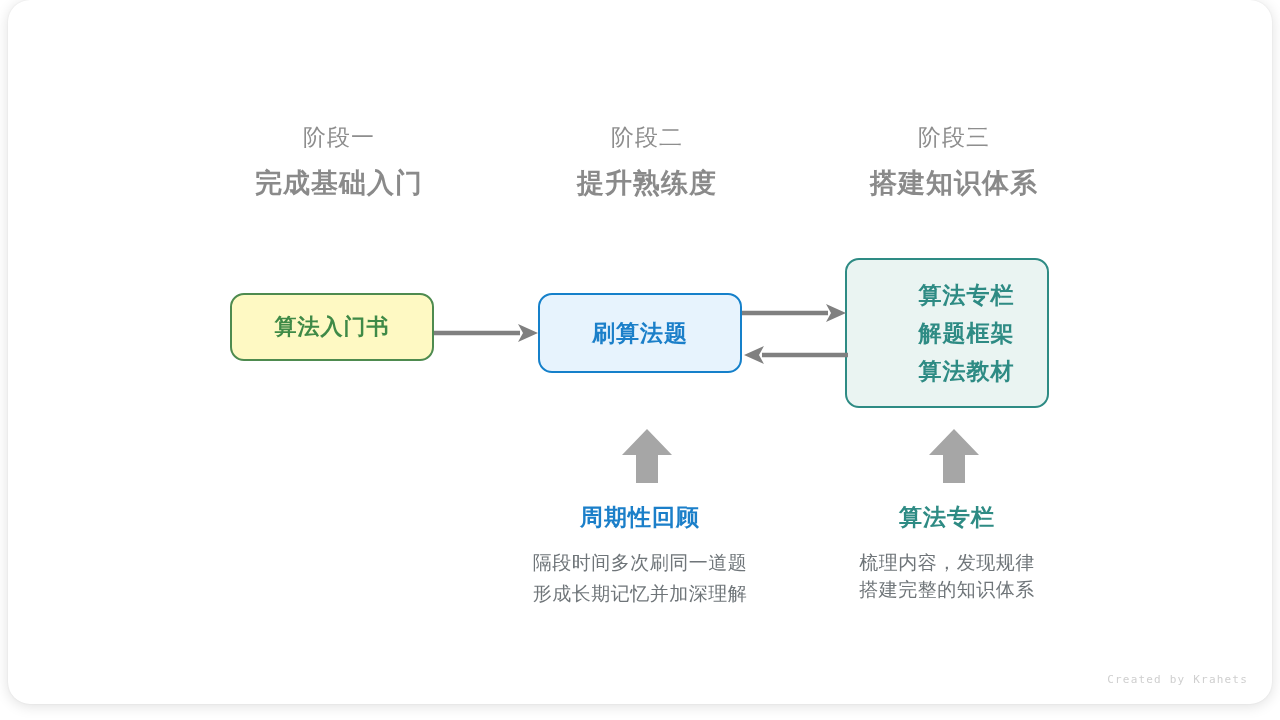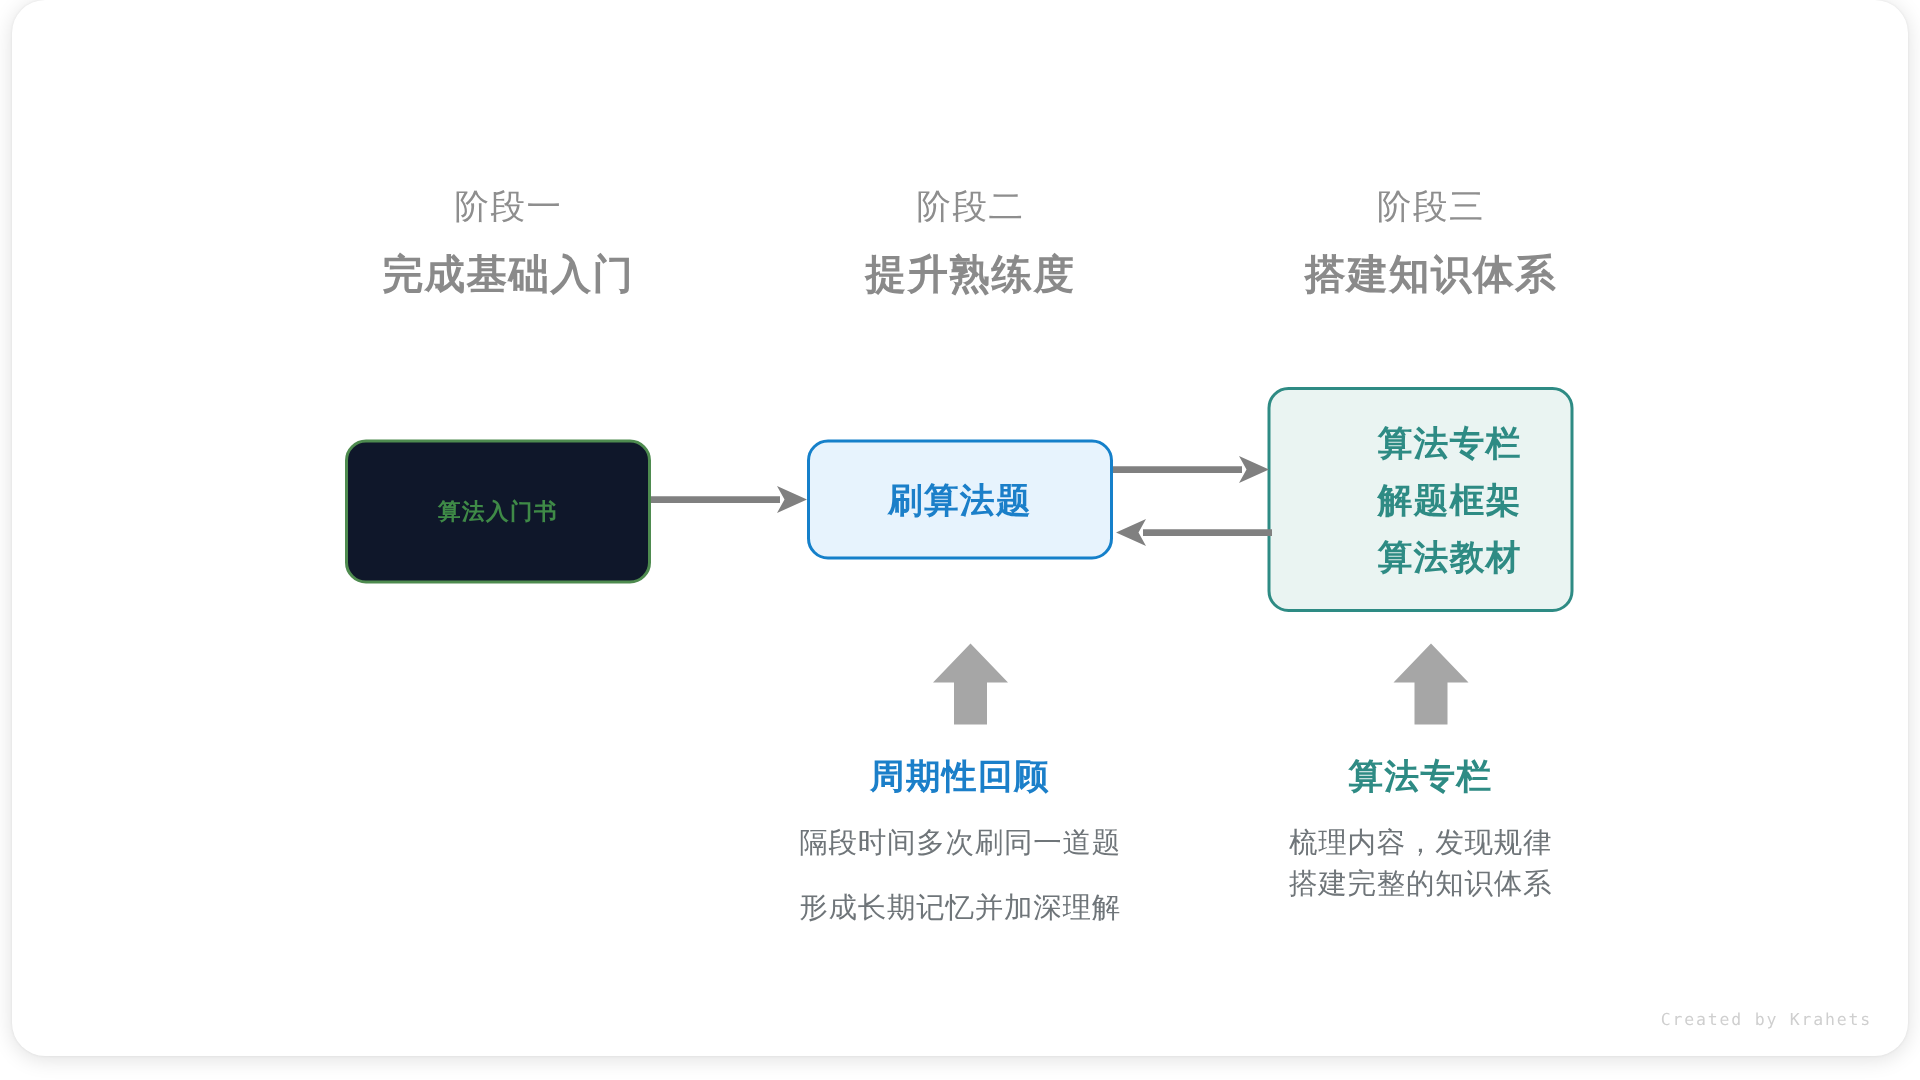--- a/index.html
+++ b/index.html
@@ -72,25 +72,25 @@
     flex-direction: column;
     align-items: center;
     justify-content: center;
     font-weight: bold;
     letter-spacing: 1px;
   }
   .node .line { display: block; white-space: nowrap; }
 
   #node-book {
     left: 222px;  top: 293px;
-    width: 204px; height: 96px;
+    width: 204px; height: 68px;
     border: 2.4px solid #4e8b4f;
-    background: #0f172a;
+    background: #fef9c3;
     color: #3f8a47;
-    font-size: 15px;
+    font-size: 22px;
   }
   #node-practice {
     left: 530px;  top: 293px;
     width: 204px; height: 80px;
     border: 2.6px solid #1580ca;
     background: #e7f3fd;
     color: #1b7fc9;
     font-size: 23px;
   }
   #node-system {
@@ -208,21 +208,21 @@
       <polygon points="27,2 52,28 38,28 38,56 16,56 16,28 2,28" fill="#a6a6a6"></polygon>
     </svg>
 
     <svg class="arrow-svg" id="uparrow-summary" width="54" height="58">
       <polygon points="27,2 52,28 38,28 38,56 16,56 16,28 2,28" fill="#a6a6a6"></polygon>
     </svg>
 
     <div class="annot" id="annot-review">
       <span class="a-title">周期性回顾</span>
       <span class="a-desc">隔段时间多次刷同一道题</span>
-      <span class="a-desc" style="margin-top:16px">形成长期记忆并加深理解</span>
+      <span class="a-desc" style="margin-top:4px">形成长期记忆并加深理解</span>
     </div>
 
     <div class="annot" id="annot-summary">
       <span class="a-title">算法专栏</span>
       <span class="a-desc">梳理内容，发现规律</span>
       <span class="a-desc" style="margin-top:0">搭建完整的知识体系</span>
     </div>
 
     <div id="footer">Created by Krahets</div>
 

